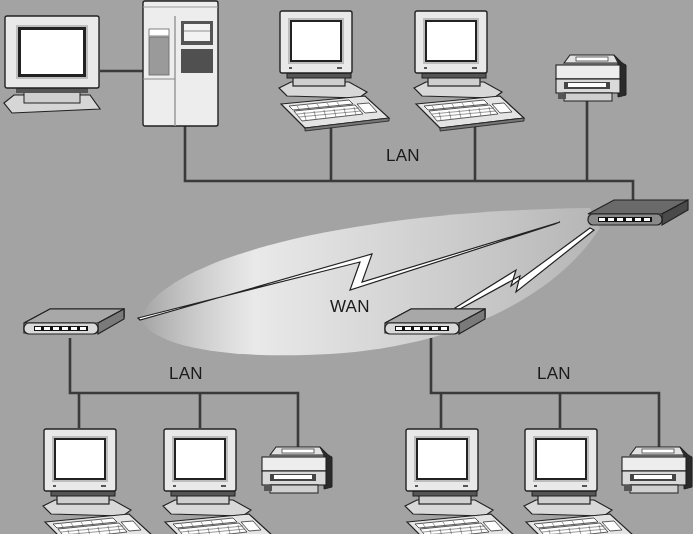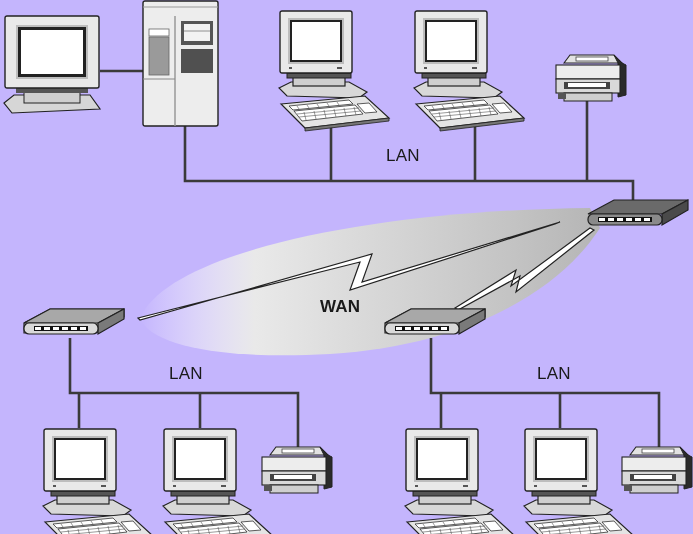--- a/index.html
+++ b/index.html
@@ -1,16 +1,16 @@
 <!DOCTYPE html>
 <html><head>
 <meta charset="utf-8">
 <style>
   html, body { margin: 0; padding: 0; background: #ffffff; }
-  #stage { position: relative; width: 693px; height: 534px; overflow: hidden; background: #c4b5fd; }
+  #stage { position: relative; width: 693px; height: 534px; overflow: hidden; background: #a3a3a3; }
   #stage svg { position: absolute; left: 0; top: 0; }
   .label { position: absolute; font-family: "Liberation Sans", sans-serif; font-size: 17px; color: #1a1a1a; letter-spacing: 0.2px; }
   .wire { stroke: #3a3a3a; stroke-width: 2.6; fill: none; }
 </style>
 </head>
 <body>
 
 <div id="stage">
 <svg width="693" height="534" viewBox="0 0 693 534" xmlns="http://www.w3.org/2000/svg">
   <defs>
@@ -164,16 +164,16 @@
   <use href="#computer" x="43" y="428"></use>
   <use href="#computer" x="163" y="428"></use>
   <use href="#printer" x="262" y="447"></use>
 
   <use href="#computer" x="405" y="428"></use>
   <use href="#computer" x="524" y="428"></use>
   <use href="#printer" x="622" y="447"></use>
 </svg>
 
   <div class="label" style="left:386px; top:146px;">LAN</div>
-  <div class="label" style="left:320px; top:297px;font-weight:bold;">WAN</div>
+  <div class="label" style="left:330px; top:297px;">WAN</div>
   <div class="label" style="left:169px; top:364px;">LAN</div>
   <div class="label" style="left:537px; top:364px;">LAN</div>
 </div>
 
 </body></html>

